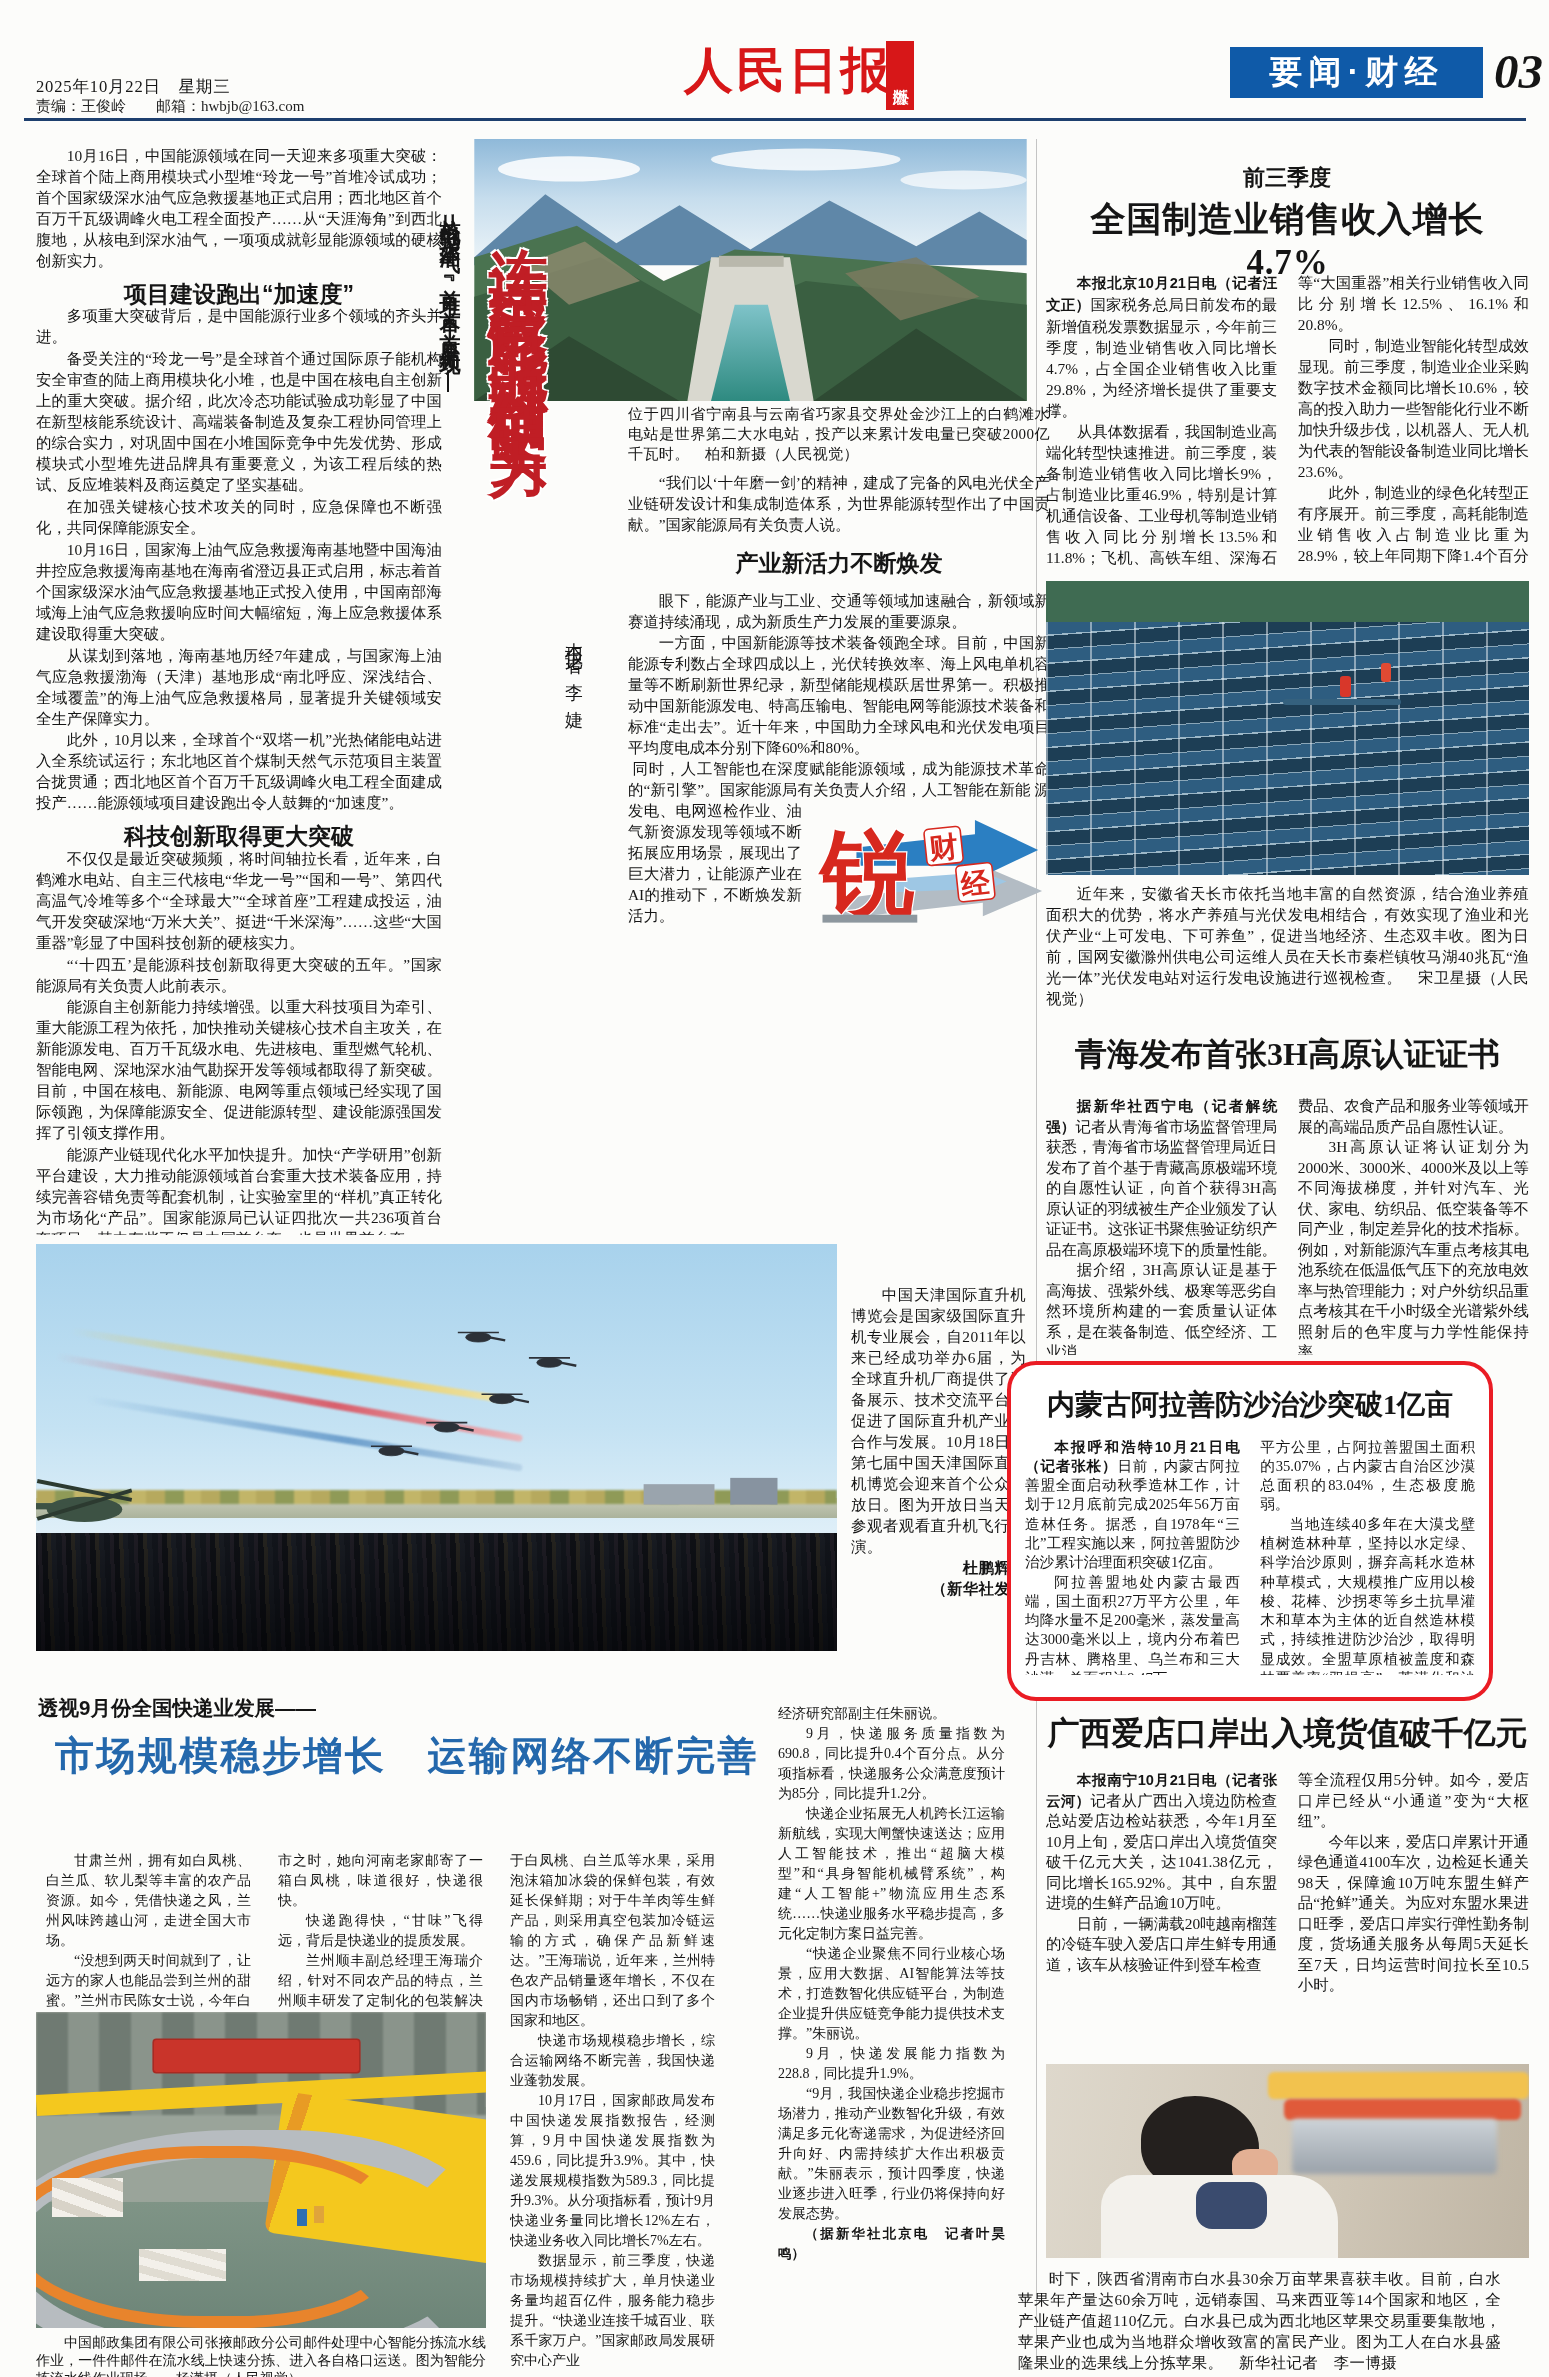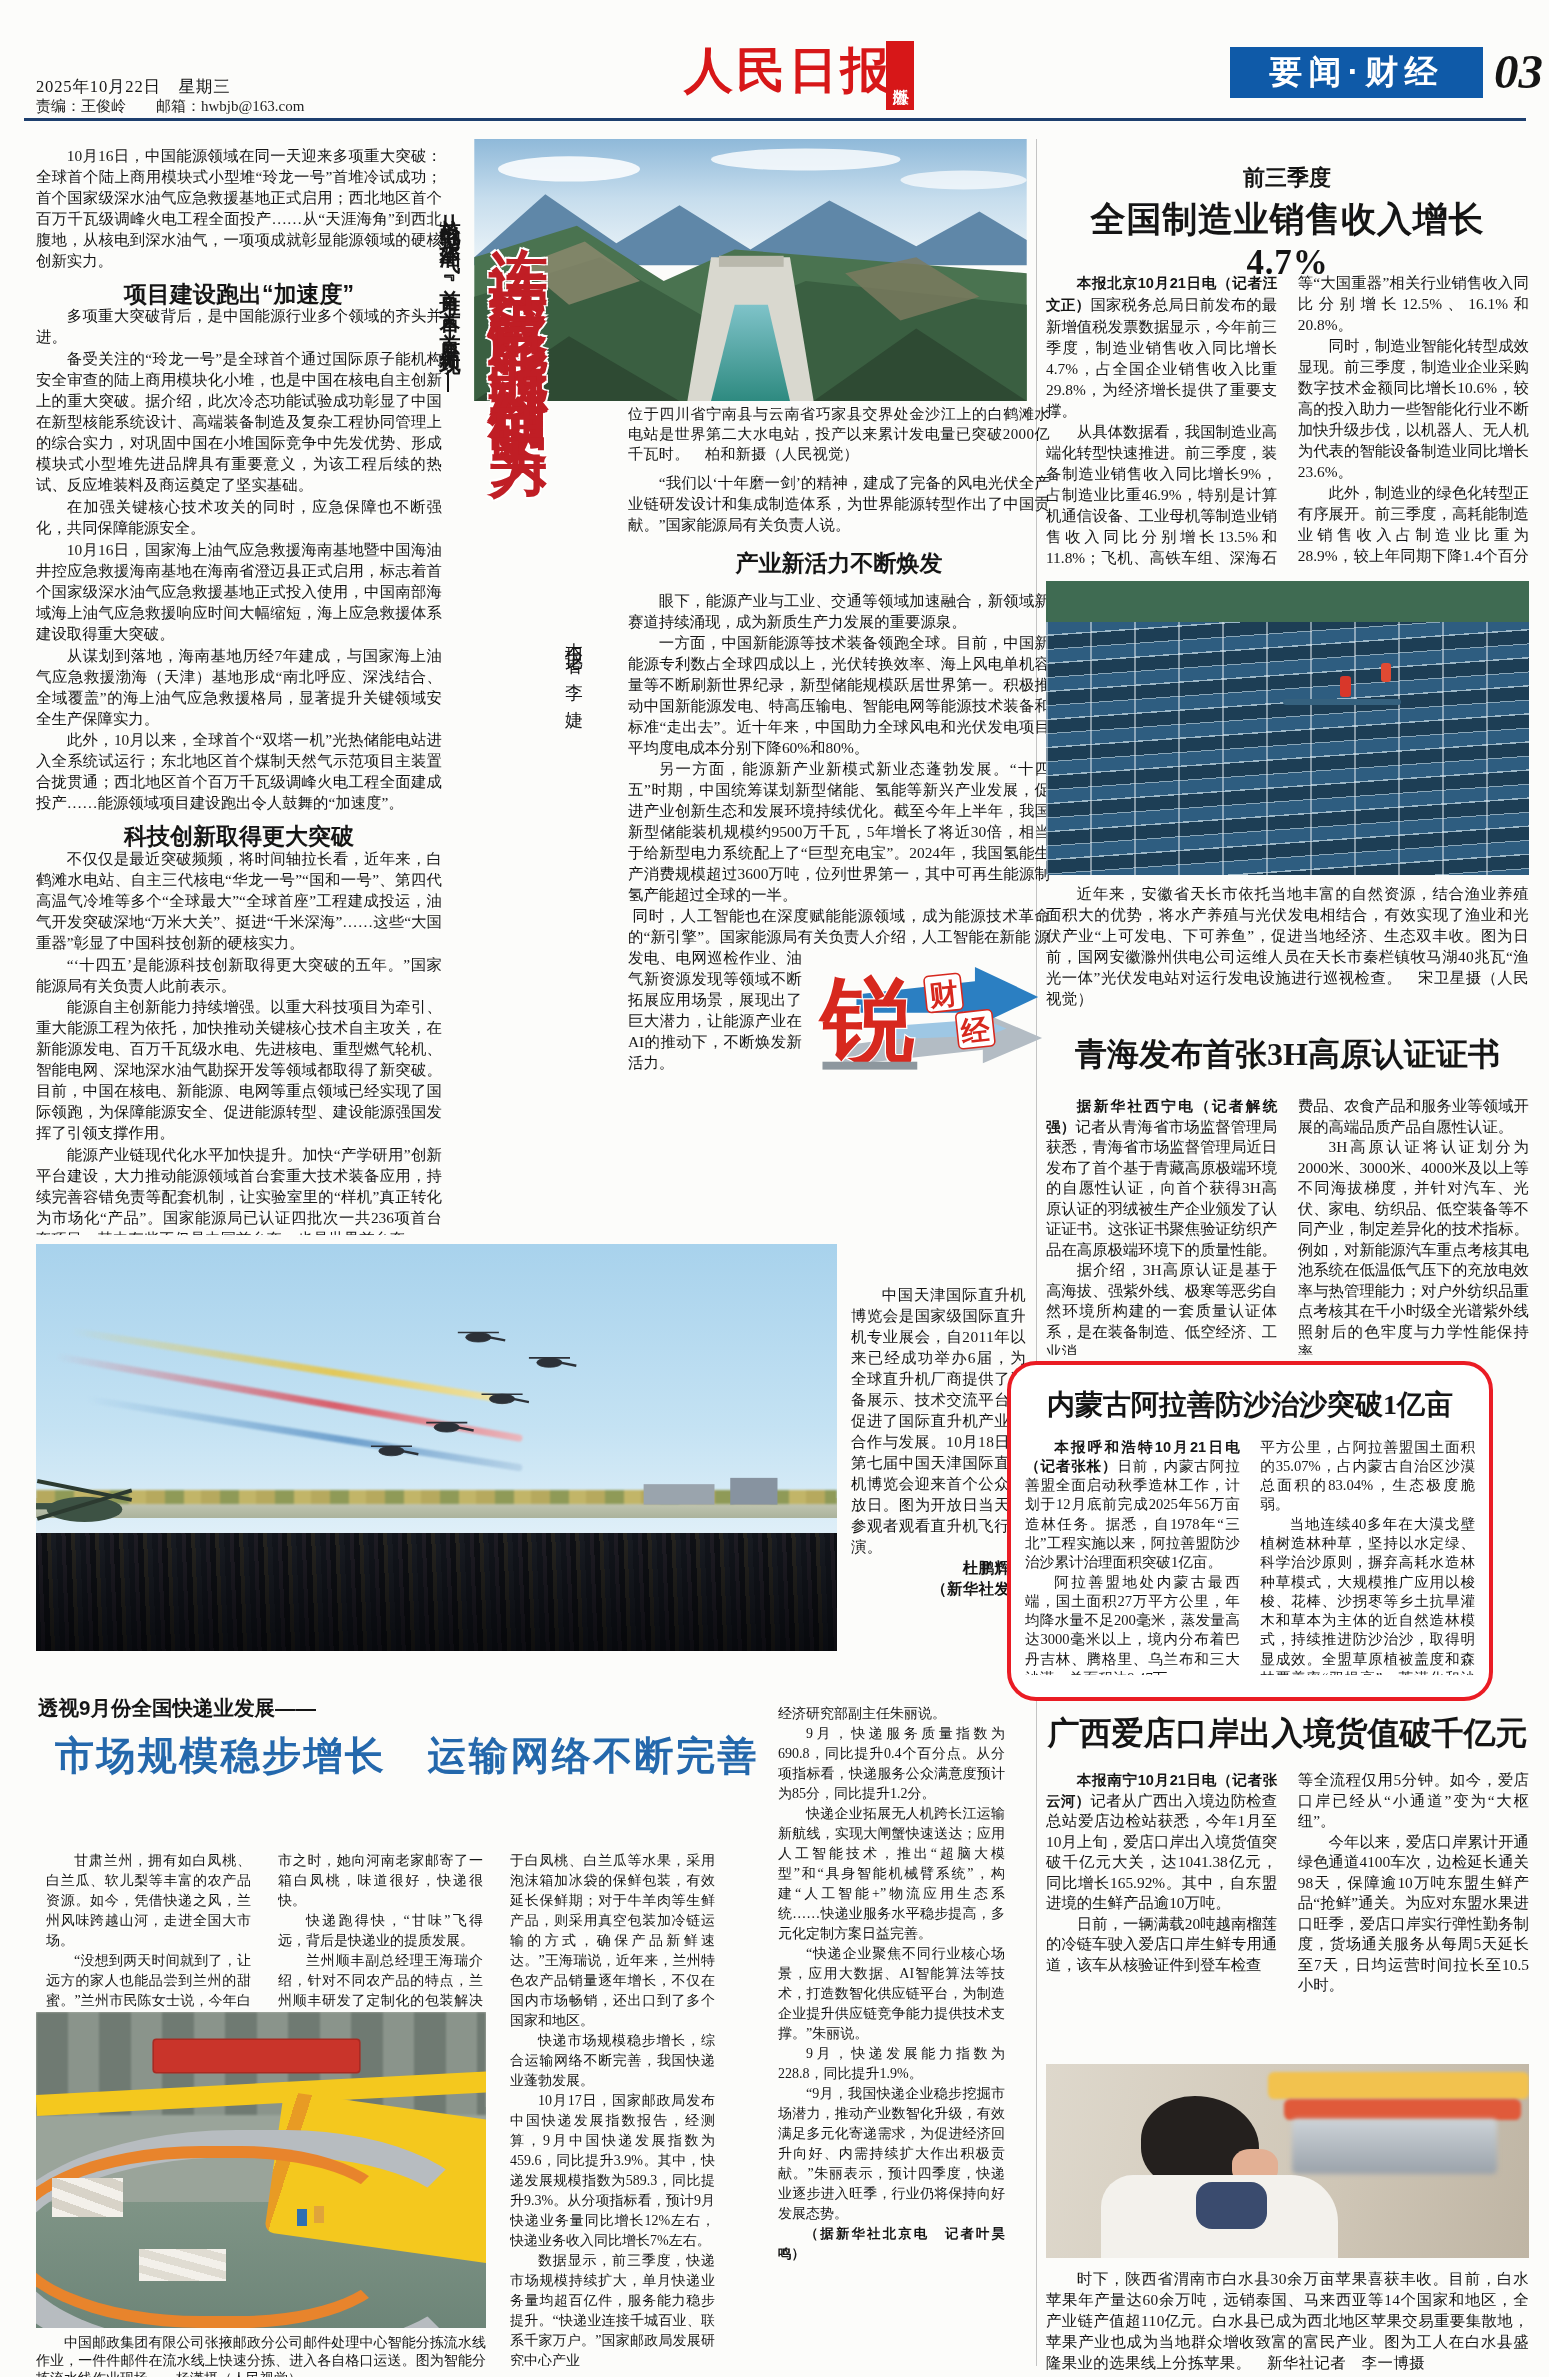--- a/index.html
+++ b/index.html
@@ -117,21 +117,20 @@
 <div class="abs vert sans jt" style="left:436px;top:197px;height:695px;font-size:21px;font-weight:600;letter-spacing:5.5px;">从核电到深水油气，『首堆』『首个』『首座』频现——</div>
 <div class="abs vert serifb" style="left:477px;top:199px;height:1003px;font-size:60px;color:#c01e25;letter-spacing:16px;text-shadow:1.6px 1.6px 0 #fff,-1.6px -1.6px 0 #fff,1.6px -1.6px 0 #fff,-1.6px 1.6px 0 #fff;">连连突破彰显能源科创硬实力</div>
 <div class="abs vert" style="left:562px;top:628px;height:245px;font-size:18px;letter-spacing:4.7px;">本报记者　李　婕</div>
 
 <div class="abs jt" style="left:628px;top:404px;width:422px;">
   <p class="kai">位于四川省宁南县与云南省巧家县交界处金沙江上的白鹤滩水电站是世界第二大水电站，投产以来累计发电量已突破2000亿千瓦时。　柏和新摄（人民视觉）</p>
   <p class="para body19" style="margin-top:8px;">“我们以‘十年磨一剑’的精神，建成了完备的风电光伏全产业链研发设计和集成制造体系，为世界能源转型作出了中国贡献。”国家能源局有关负责人说。</p>
   <p class="subhead">产业新活力不断焕发</p>
   <p class="para body19">眼下，能源产业与工业、交通等领域加速融合，新领域新赛道持续涌现，成为新质生产力发展的重要源泉。</p>
   <p class="para body19">一方面，中国新能源等技术装备领跑全球。目前，中国新能源专利数占全球四成以上，光伏转换效率、海上风电单机容量等不断刷新世界纪录，新型储能规模跃居世界第一。积极推动中国新能源发电、特高压输电、智能电网等能源技术装备和标准“走出去”。近十年来，中国助力全球风电和光伏发电项目平均度电成本分别下降60%和80%。</p>
-  <p class="para body19">另一方面，能源新产业新模式新业态蓬勃发展。“十四五”时期，中国统筹谋划新型储能、氢能等新兴产业发展，促进产业创新生态和发展环境持续优化。截至今年上半年，我国新型储能装机规模约9500万千瓦，5年增长了将近30倍，相当于给新型电力系统配上了“巨型充电宝”。2024年，我国氢能生产消费规模超过3600万吨，位列世界第一，其中可再生能源制氢产能超过全球的一半。</p>
   <div class="body19" style="text-indent:0;">
     <span style="text-indent:2em;display:inline-block;width:0;"></span>
     <span>同时，人工智能也在深度赋能能源领域，成为能源技术革命的“新引擎”。国家能源局有关负责人介绍，人工智能在新能</span>
     <span class="ruiwrap">
       <svg width="237" height="144" viewBox="0 0 300 182" style="font-size:19.5px">
         <polygon points="35,120 215,95 215,78 290,110 215,142 215,125 35,145" fill="#b3bcc4"></polygon>
         <polygon points="55,55 205,38 205,20 285,58 205,96 205,78 55,78" fill="#2b7fc2"></polygon>
         <polygon points="95,95 190,88 190,76 245,98 190,120 190,108 95,112" fill="#9ec7e4"></polygon>
         <g transform="rotate(-6 165 60)">
           <rect x="143" y="30" width="46" height="46" rx="6" fill="#fff" stroke="#d7281e" stroke-width="2"></rect>
@@ -269,21 +268,21 @@
 
 <div class="photo" style="left:1046px;top:2064px;width:483px;height:194px;background:linear-gradient(100deg,#ded8cc,#cfc6b6 60%,#bfb5a4);">
   <div class="abs" style="right:0;top:8px;width:261px;height:27px;background:#f2c24e;border-radius:6.3px;filter:blur(1.6px);"></div>
   <div class="abs" style="right:8px;top:35px;width:237px;height:20.5px;background:#e05a3a;border-radius:6.3px;filter:blur(1.6px);"></div>
   <div class="abs" style="right:32px;top:55px;width:205px;height:55px;background:linear-gradient(180deg,#cdd3d8,#9aa2aa);border-radius:4.7px;filter:blur(2.4px);"></div>
   <div class="abs" style="left:95px;top:32px;width:118px;height:95px;background:#24201e;border-radius:50% 60% 40% 50%;"></div>
   <div class="abs" style="left:186px;top:85px;width:46px;height:36px;background:#e3b094;border-radius:40%;"></div>
   <div class="abs" style="left:55px;top:111px;width:237px;height:87px;background:#f3f1ec;border-radius:32px 47px 0 0;"></div>
   <div class="abs" style="left:150px;top:118px;width:71px;height:47px;background:#3a4b6e;border-radius:16px;"></div>
 </div>
-<div class="abs jt kai" style="left:1046px;top:2268px;width:483px;">
+<div class="abs jt kai" style="left:1018px;top:2268px;width:483px;">
   <p style="text-indent:2em;font-size:15.4px;line-height:21px;">时下，陕西省渭南市白水县30余万亩苹果喜获丰收。目前，白水苹果年产量达60余万吨，远销泰国、马来西亚等14个国家和地区，全产业链产值超110亿元。白水县已成为西北地区苹果交易重要集散地，苹果产业也成为当地群众增收致富的富民产业。图为工人在白水县盛隆果业的选果线上分拣苹果。　新华社记者　李一博摄</p>
 </div>
 
 <div class="abs sans" style="left:38px;top:1694px;font-size:20.5px;font-weight:700;">透视9月份全国快递业发展——</div>
 <div class="abs exp-head sans" style="left:55px;top:1729px;width:726px;">
   <span>市场规模稳步增长</span>　<span>运输网络不断完善</span>
 </div>
 
 <div class="abs jt exp-col" style="left:46px;top:1851px;width:205px;height:156px;overflow:hidden;">
   <p class="para">甘肃兰州，拥有如白凤桃、白兰瓜、软儿梨等丰富的农产品资源。如今，凭借快递之风，兰州风味跨越山河，走进全国大市场。</p>

